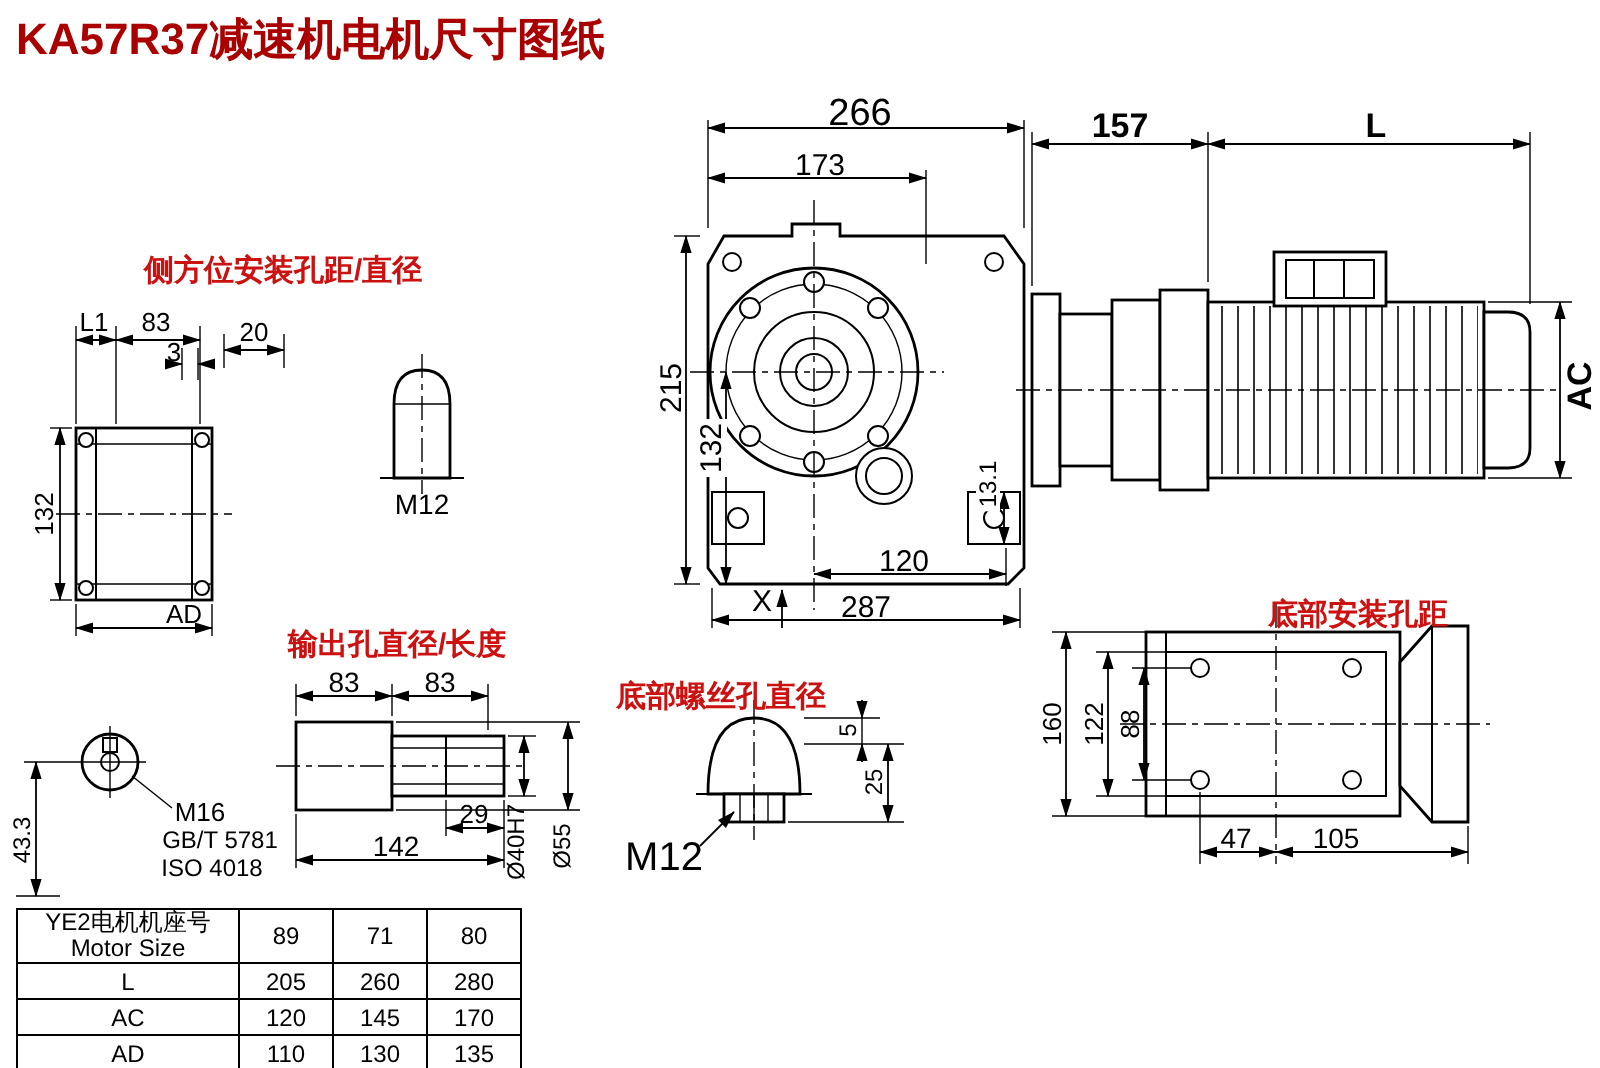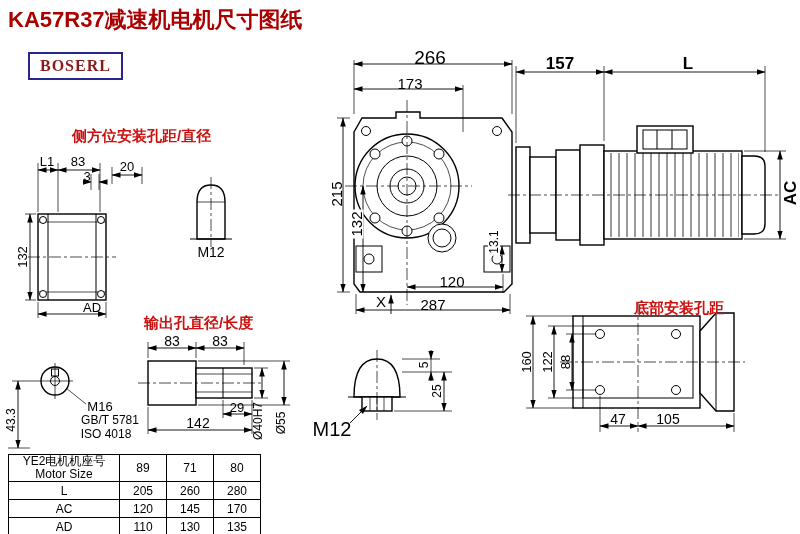--- a/index.html
+++ b/index.html
@@ -227,24 +227,24 @@
     <line class="thin" x1="596" y1="390" x2="566" y2="390"></line>
     <line class="dim" x1="572" y1="334" x2="572" y2="390" marker-start="url(#ar)" marker-end="url(#ar)"></line>
     <line class="thin" x1="600" y1="396" x2="600" y2="432"></line>
     <line class="thin" x1="734" y1="413" x2="734" y2="432"></line>
     <line class="dim" x1="600" y1="426" x2="638" y2="426" marker-start="url(#ar)" marker-end="url(#ar)"></line>
     <line class="dim" x1="638" y1="426" x2="734" y2="426" marker-start="url(#ar)" marker-end="url(#ar)"></line>
   </g>
 </svg>
 
 <div class="tl title" style="left:8px;top:8px">KA57R37减速机电机尺寸图纸</div>
-<div class="logo"><span>BOSERL</span></div>
 
 <div class="tl red" style="left:60px;top:128px">侧方位安装孔距/直径</div>
 <div class="tl red" style="left:132px;top:315px">输出孔直径/长度</div>
+<div class="tl red" style="left:296px;top:341px">底部螺丝孔直径</div>
 <div class="tl red" style="left:622px;top:300px">底部安装孔距</div>
 
 <div class="t" style="left:430px;top:57px;font-size:19px">266</div>
 <div class="t" style="left:410px;top:83px;font-size:15px">173</div>
 <div class="t rot" style="left:336px;top:194px;font-size:15px">215</div>
 <div class="t rot bg" style="left:356px;top:224px;font-size:15px">132</div>
 <div class="t" style="left:452px;top:281px;font-size:15px">120</div>
 <div class="t" style="left:433px;top:304px;font-size:15px">287</div>
 <div class="t rot bg" style="left:494px;top:242px;font-size:12px">13.1</div>
 <div class="t" style="left:381px;top:301px;font-size:15px">X</div>

